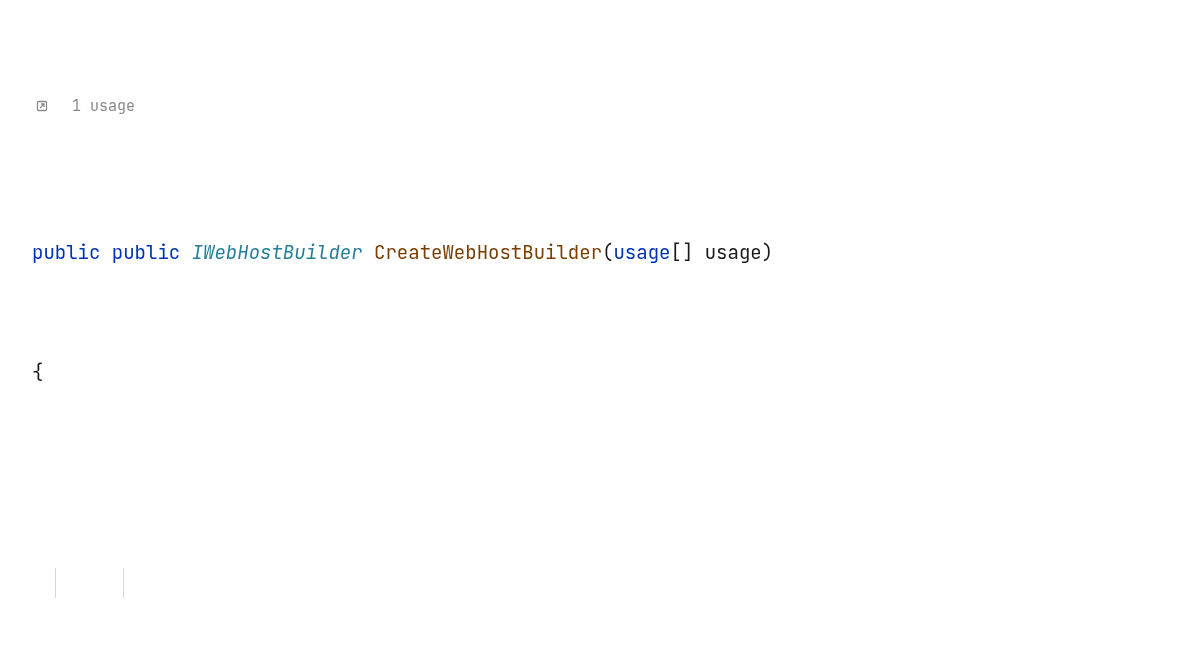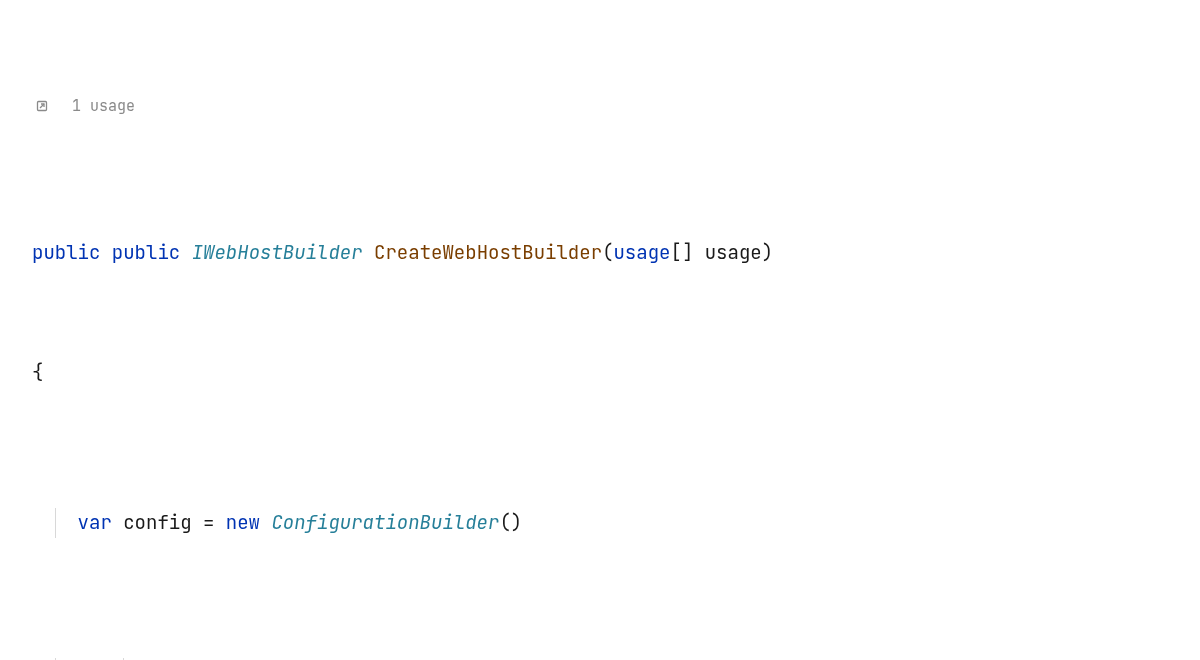--- a/index.html
+++ b/index.html
@@ -78,21 +78,20 @@
     </svg>
     <span>1 usage</span>
   </div>
 
   
   <div class="line i0"><span class="kw">public</span> <span class="kw">public</span> <span class="ty">IWebHostBuilder</span> <span class="mthd">CreateWebHostBuilder</span><span>(</span><span class="kw">usage</span><span>[]</span> <span>usage</span><span>)</span></div>
 
   <div class="line i0"><span>{</span></div>
 
   
-  <div class="line i1"><span class="guide g1"></span><span class="kw">var</span> <span>config</span><span> = </span><span class="kw">new</span> <span class="ty">ConfigurationBuilder</span><span>(</span><span>)</span></div>
 
   
   <div class="line i2"><span class="guide g1"></span><span class="guide g2"></span></div>
 
   
   
 
   
   
 

